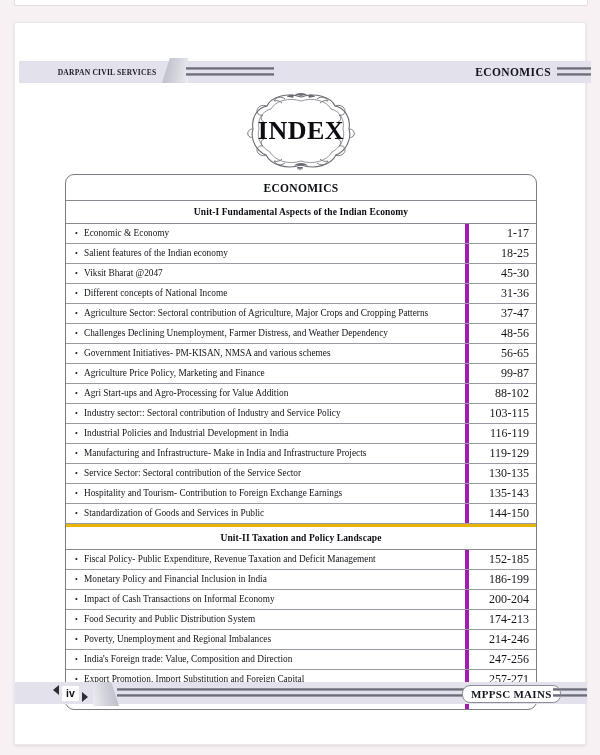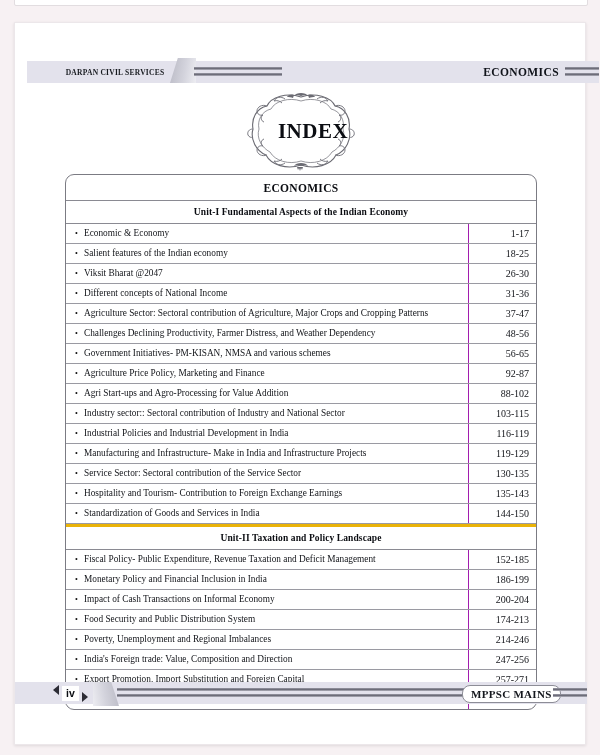--- a/index.html
+++ b/index.html
@@ -35,21 +35,21 @@
     height: 723px;
     background: #ffffff;
     border: 1px solid #ece7ea;
     box-shadow: 0 1px 3px rgba(0,0,0,0.10);
     box-sizing: border-box;
   }
 
   
   .run-head {
     position: absolute;
-    left: 12px;
+    left: 4px;
     top: 38px;
     width: 572px;
     height: 36px;
   }
   .rh-band {
     position: absolute;
     left: 0;
     top: 0;
     width: 572px;
     height: 22px;
@@ -145,30 +145,30 @@
     width: 112px;
     height: 80px;
   }
   .index-badge svg {
     position: absolute;
     left: 0;
     top: 0;
   }
   .index-word {
     position: absolute;
-    left: 12px;
+    left: 0;
     top: 0;
     width: 112px;
     height: 80px;
     display: flex;
     align-items: center;
     justify-content: center;
     font-family: "Liberation Serif", serif;
     font-weight: bold;
-    font-size: 21px;
+    font-size: 26px;
     letter-spacing: 0.5px;
     color: #0b0d12;
   }
 
   
   .toc {
     position: absolute;
     left: 50px;
     top: 151px;
     width: 472px;
@@ -225,27 +225,27 @@
   .bullet {
     display: inline-block;
     width: 9px;
     flex: 0 0 9px;
     font-size: 8px;
     line-height: 13px;
     color: #111;
   }
   .toc-row .cell-pages {
     flex: 0 0 60px;
-    border-left: 1px solid #a21caf;
+    border-left: 4px solid #a21caf;
     display: flex;
     align-items: center;
     justify-content: flex-end;
     padding-right: 7px;
     font-family: "Liberation Serif", serif;
-    font-size: 10px;
+    font-size: 12px;
     color: #121419;
   }
 
   
   .run-foot {
     position: absolute;
     left: 0;
     bottom: 40px;
     width: 572px;
     height: 22px;
@@ -427,68 +427,68 @@
             <span class="bullet">•</span>
             <span>Salient features of the Indian economy</span>
           </div>
           <div class="cell-pages">18-25</div>
         </div>
         <div class="toc-row">
           <div class="cell-title">
             <span class="bullet">•</span>
             <span>Viksit Bharat @2047</span>
           </div>
-          <div class="cell-pages">26-30</div>
+          <div class="cell-pages">45-30</div>
         </div>
         <div class="toc-row">
           <div class="cell-title">
             <span class="bullet">•</span>
             <span>Different concepts of National Income</span>
           </div>
           <div class="cell-pages">31-36</div>
         </div>
         <div class="toc-row">
           <div class="cell-title">
             <span class="bullet">•</span>
             <span>Agriculture Sector: Sectoral contribution of Agriculture, Major Crops and Cropping Patterns</span>
           </div>
           <div class="cell-pages">37-47</div>
         </div>
         <div class="toc-row">
           <div class="cell-title">
             <span class="bullet">•</span>
-            <span>Challenges Declining Productivity, Farmer Distress, and Weather Dependency</span>
+            <span>Challenges Declining Unemployment, Farmer Distress, and Weather Dependency</span>
           </div>
           <div class="cell-pages">48-56</div>
         </div>
         <div class="toc-row">
           <div class="cell-title">
             <span class="bullet">•</span>
             <span>Government Initiatives- PM-KISAN, NMSA and various schemes</span>
           </div>
           <div class="cell-pages">56-65</div>
         </div>
         <div class="toc-row">
           <div class="cell-title">
             <span class="bullet">•</span>
             <span>Agriculture Price Policy, Marketing and Finance</span>
           </div>
-          <div class="cell-pages">92-87</div>
+          <div class="cell-pages">99-87</div>
         </div>
         <div class="toc-row">
           <div class="cell-title">
             <span class="bullet">•</span>
             <span>Agri Start-ups and Agro-Processing for Value Addition</span>
           </div>
           <div class="cell-pages">88-102</div>
         </div>
         <div class="toc-row">
           <div class="cell-title">
             <span class="bullet">•</span>
-            <span>Industry sector:: Sectoral contribution of Industry and National Sector</span>
+            <span>Industry sector:: Sectoral contribution of Industry and Service Policy</span>
           </div>
           <div class="cell-pages">103-115</div>
         </div>
         <div class="toc-row">
           <div class="cell-title">
             <span class="bullet">•</span>
             <span>Industrial Policies and Industrial Development in India</span>
           </div>
           <div class="cell-pages">116-119</div>
         </div>
@@ -509,21 +509,21 @@
         <div class="toc-row">
           <div class="cell-title">
             <span class="bullet">•</span>
             <span>Hospitality and Tourism- Contribution to Foreign Exchange Earnings</span>
           </div>
           <div class="cell-pages">135-143</div>
         </div>
         <div class="toc-row">
           <div class="cell-title">
             <span class="bullet">•</span>
-            <span>Standardization of Goods and Services in India</span>
+            <span>Standardization of Goods and Services in Public</span>
           </div>
           <div class="cell-pages">144-150</div>
         </div>
         <div class="unit-head">Unit-II Taxation and Policy Landscape</div>
         <div class="toc-row">
           <div class="cell-title">
             <span class="bullet">•</span>
             <span>Fiscal Policy- Public Expenditure, Revenue Taxation and Deficit Management</span>
           </div>
           <div class="cell-pages">152-185</div>

